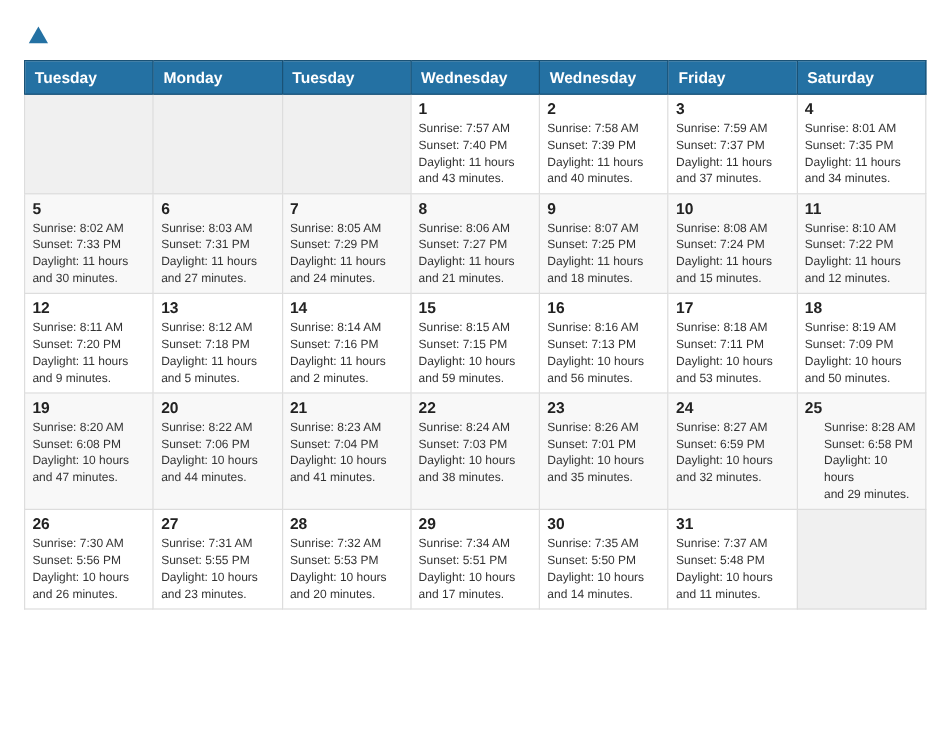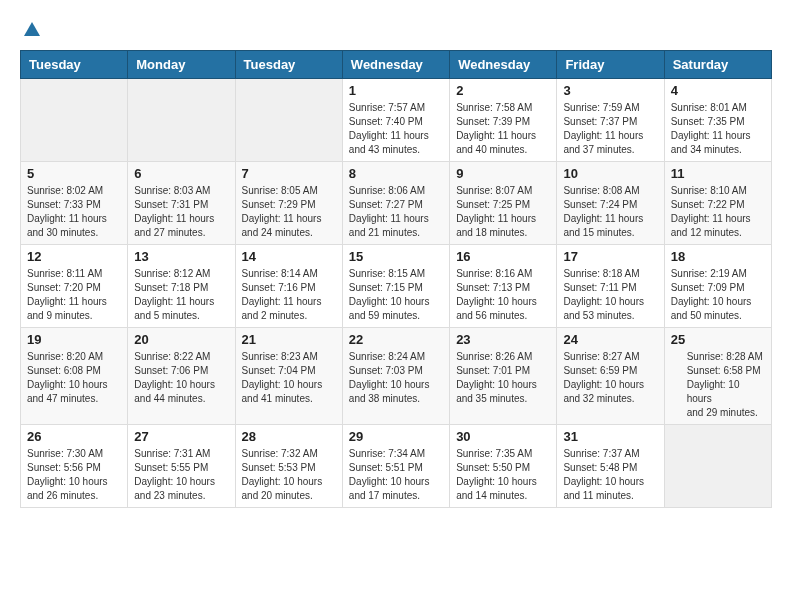--- a/index.html
+++ b/index.html
@@ -247,21 +247,21 @@
         </td>
         <td>
           <div class="day-number">17</div>
           <div class="day-info" style="white-space: pre-line;">Sunrise: 8:18 AM
 Sunset: 7:11 PM
 Daylight: 10 hours
 and 53 minutes.</div>
         </td>
         <td>
           <div class="day-number">18</div>
-          <div class="day-info" style="white-space: pre-line;">Sunrise: 2:19 AM
+          <div class="day-info" style="white-space: pre-line;">Sunrise: 8:19 AM
 Sunset: 7:09 PM
 Daylight: 10 hours
 and 50 minutes.</div>
         </td>
       </tr>
       <tr>
         <td>
           <div class="day-number">19</div>
           <div class="day-info" style="white-space: pre-line;">Sunrise: 8:20 AM
 Sunset: 6:08 PM

